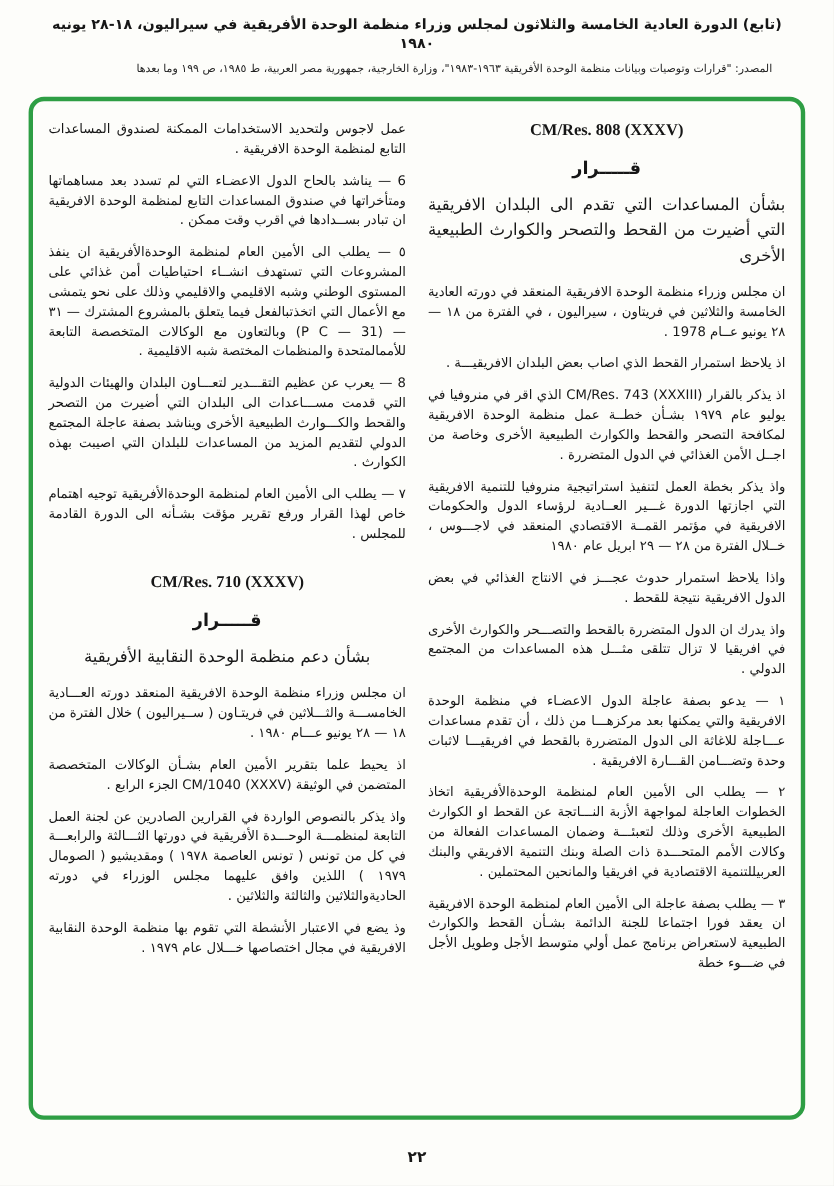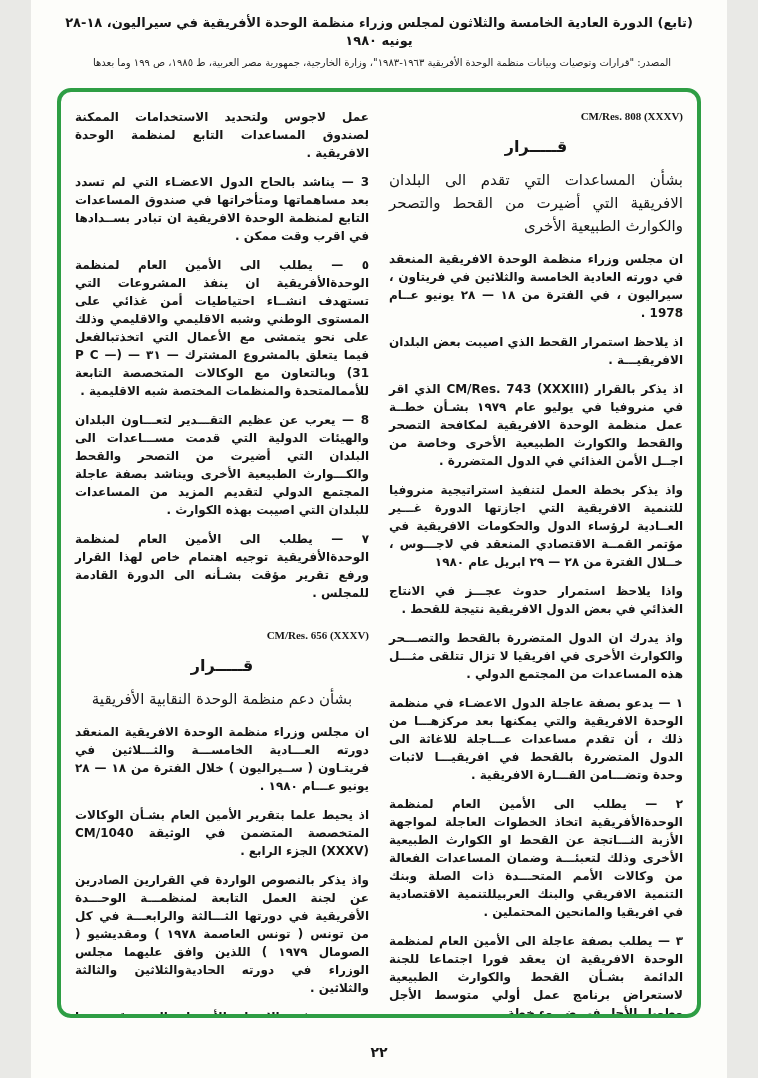--- a/index.html
+++ b/index.html
@@ -3,21 +3,21 @@
 <meta charset="utf-8">
 <style>
   :root{
     --frame_green:#2e9e44;
     --ink:#161616;
   }
   *{box-sizing:border-box;}
   html,body{margin:0;padding:0;background:#e9e9e6;}
   .page{
     position:relative;
-    width:696px;height:1078px;
+    width:758px;height:1078px;
     margin:0 auto;
     background:#fdfdfa;
     font-family:"DejaVu Sans", sans-serif;
     color:var(--ink);
     overflow:hidden;
   }
   
   .doc-header{
     direction:rtl;
     text-align:center;
@@ -55,24 +55,24 @@
   .col{
     flex:1 1 0;
     min-width:0;
     direction:rtl;
     text-align:justify;
     font-size:12px;
     line-height:1.5;
   }
   .res-ref{
     direction:ltr;
-    text-align:right;
+    text-align:center;
     font-family:"Liberation Serif", serif;
     font-weight:bold;
-    font-size:11px;
+    font-size:15px;
     margin:0 0 10px 0;
   }
   .res-heading{
     text-align:center;
     font-size:16px;
     font-weight:bold;
     margin:4px 0 10px 0;
     letter-spacing:.5px;
   }
   .res-subtitle{
@@ -80,21 +80,20 @@
     font-size:15px;
     margin:0 0 12px 0;
     text-align:justify;
     line-height:1.55;
   }
   .res-subtitle.centered{
     text-align:center;
   }
   .para{
     margin:0 0 11px 0;
-    font-weight:bold;
   }
   .spacer{height:14px;}
   
   .page-num{
     position:absolute;
     bottom:18px;left:0;right:0;
     text-align:center;
     font-size:14px;
     font-weight:bold;
   }
@@ -110,40 +109,40 @@
   </header>
 
   <div class="green-box">
     <div class="columns">
 
       <section class="col">
         <div class="res-ref">CM/Res. 808 (XXXV)</div>
         <h2 class="res-heading">قـــــرار</h2>
         <h3 class="res-subtitle">بشأن المساعدات التي تقدم الى البلدان الافريقية التي أضيرت من القحط والتصحر والكوارث الطبيعية الأخرى</h3>
         <p class="para">ان مجلس وزراء منظمة الوحدة الافريقية المنعقد في دورته العادية الخامسة والثلاثين في فريتاون ، سيراليون ، في الفترة من ١٨ — ٢٨ يونيو عــام 1978 .</p>
-        <p class="para">اذ يلاحظ استمرار القحط الذي اصيبت بعض البلدان الافريقيـــة .</p>
+        <p class="para">اذ يلاحظ استمرار القحط الذي اصاب بعض البلدان الافريقيـــة .</p>
         <p class="para">اذ يذكر بالقرار CM/Res. 743 (XXXIII) الذي اقر في منروفيا في يوليو عام ١٩٧٩ بشـأن خطــة عمل منظمة الوحدة الافريقية لمكافحة التصحر والقحط والكوارث الطبيعية الأخرى وخاصة من اجــل الأمن الغذائي في الدول المتضررة .</p>
         <p class="para">واذ يذكر بخطة العمل لتنفيذ استراتيجية منروفيا للتنمية الافريقية التي اجازتها الدورة غـــير العــادية لرؤساء الدول والحكومات الافريقية في مؤتمر القمــة الاقتصادي المنعقد في لاجـــوس ، خــلال الفترة من ٢٨ — ٢٩ ابريل عام ١٩٨٠</p>
         <p class="para">واذا يلاحظ استمرار حدوث عجـــز في الانتاج الغذائي في بعض الدول الافريقية نتيجة للقحط .</p>
         <p class="para">واذ يدرك ان الدول المتضررة بالقحط والتصـــحر والكوارث الأخرى في افريقيا لا تزال تتلقى مثـــل هذه المساعدات من المجتمع الدولي .</p>
         <p class="para">١ — يدعو بصفة عاجلة الدول الاعضـاء في منظمة الوحدة الافريقية والتي يمكنها بعد مركزهـــا من ذلك ، أن تقدم مساعدات عـــاجلة للاغاثة الى الدول المتضررة بالقحط في افريقيـــا لاثبات وحدة وتضـــامن القـــارة الافريقية .</p>
         <p class="para">٢ — يطلب الى الأمين العام لمنظمة الوحدةالأفريقية اتخاذ الخطوات العاجلة لمواجهة الأزبة النـــاتجة عن القحط او الكوارث الطبيعية الأخرى وذلك لتعبئـــة وضمان المساعدات الفعالة من وكالات الأمم المتحـــدة ذات الصلة وبنك التنمية الافريقي والبنك العربيللتنمية الاقتصادية في افريقيا والمانحين المحتملين .</p>
         <p class="para">٣ — يطلب بصفة عاجلة الى الأمين العام لمنظمة الوحدة الافريقية ان يعقد فورا اجتماعا للجنة الدائمة بشـأن القحط والكوارث الطبيعية لاستعراض برنامج عمل أولي متوسط الأجل وطويل الأجل في ضـــوء خطة</p>
       </section>
 
       <section class="col">
         <p class="para">عمل لاجوس ولتحديد الاستخدامات الممكنة لصندوق المساعدات التابع لمنظمة الوحدة الافريقية .</p>
-        <p class="para">3 — يناشد بالحاح الدول الاعضـاء التي لم تسدد بعد مساهماتها ومتأخراتها في صندوق المساعدات التابع لمنظمة الوحدة الافريقية ان تبادر بســدادها في اقرب وقت ممكن .</p>
+        <p class="para">6 — يناشد بالحاح الدول الاعضـاء التي لم تسدد بعد مساهماتها ومتأخراتها في صندوق المساعدات التابع لمنظمة الوحدة الافريقية ان تبادر بســدادها في اقرب وقت ممكن .</p>
         <p class="para">٥ — يطلب الى الأمين العام لمنظمة الوحدةالأفريقية ان ينفذ المشروعات التي تستهدف انشــاء احتياطيات أمن غذائي على المستوى الوطني وشبه الاقليمي والاقليمي وذلك على نحو يتمشى مع الأعمال التي اتخذتبالفعل فيما يتعلق بالمشروع المشترك — ٣١ — (P C — 31) وبالتعاون مع الوكالات المتخصصة التابعة للأممالمتحدة والمنظمات المختصة شبه الاقليمية .</p>
         <p class="para">8 — يعرب عن عظيم التقـــدير لتعـــاون البلدان والهيئات الدولية التي قدمت مســـاعدات الى البلدان التي أضيرت من التصحر والقحط والكـــوارث الطبيعية الأخرى ويناشد بصفة عاجلة المجتمع الدولي لتقديم المزيد من المساعدات للبلدان التي اصيبت بهذه الكوارث .</p>
         <p class="para">٧ — يطلب الى الأمين العام لمنظمة الوحدةالأفريقية توجيه اهتمام خاص لهذا القرار ورفع تقرير مؤقت بشـأنه الى الدورة القادمة للمجلس .</p>
 
         <div class="spacer"></div>
 
-        <div class="res-ref">CM/Res. 656 (XXXV)</div>
+        <div class="res-ref">CM/Res. 710 (XXXV)</div>
         <h2 class="res-heading">قـــــرار</h2>
         <h3 class="res-subtitle centered">بشأن دعم منظمة الوحدة النقابية الأفريقية</h3>
         <p class="para">ان مجلس وزراء منظمة الوحدة الافريقية المنعقد دورته العـــادية الخامســـة والثـــلاثين في فريتـاون ( ســيراليون ) خلال الفترة من ١٨ — ٢٨ يونيو عـــام ١٩٨٠ .</p>
         <p class="para">اذ يحيط علما بتقرير الأمين العام بشـأن الوكالات المتخصصة المتضمن في الوثيقة CM/1040 (XXXV) الجزء الرابع .</p>
         <p class="para">واذ يذكر بالنصوص الواردة في القرارين الصادرين عن لجنة العمل التابعة لمنظمـــة الوحـــدة الأفريقية في دورتها الثـــالثة والرابعـــة في كل من تونس ( تونس العاصمة ١٩٧٨ ) ومقديشيو ( الصومال ١٩٧٩ ) اللذين وافق عليهما مجلس الوزراء في دورته الحاديةوالثلاثين والثالثة والثلاثين .</p>
         <p class="para">وذ يضع في الاعتبار الأنشطة التي تقوم بها منظمة الوحدة النقابية الافريقية في مجال اختصاصها خـــلال عام ١٩٧٩ .</p>
       </section>
 
     </div>
   </div>

